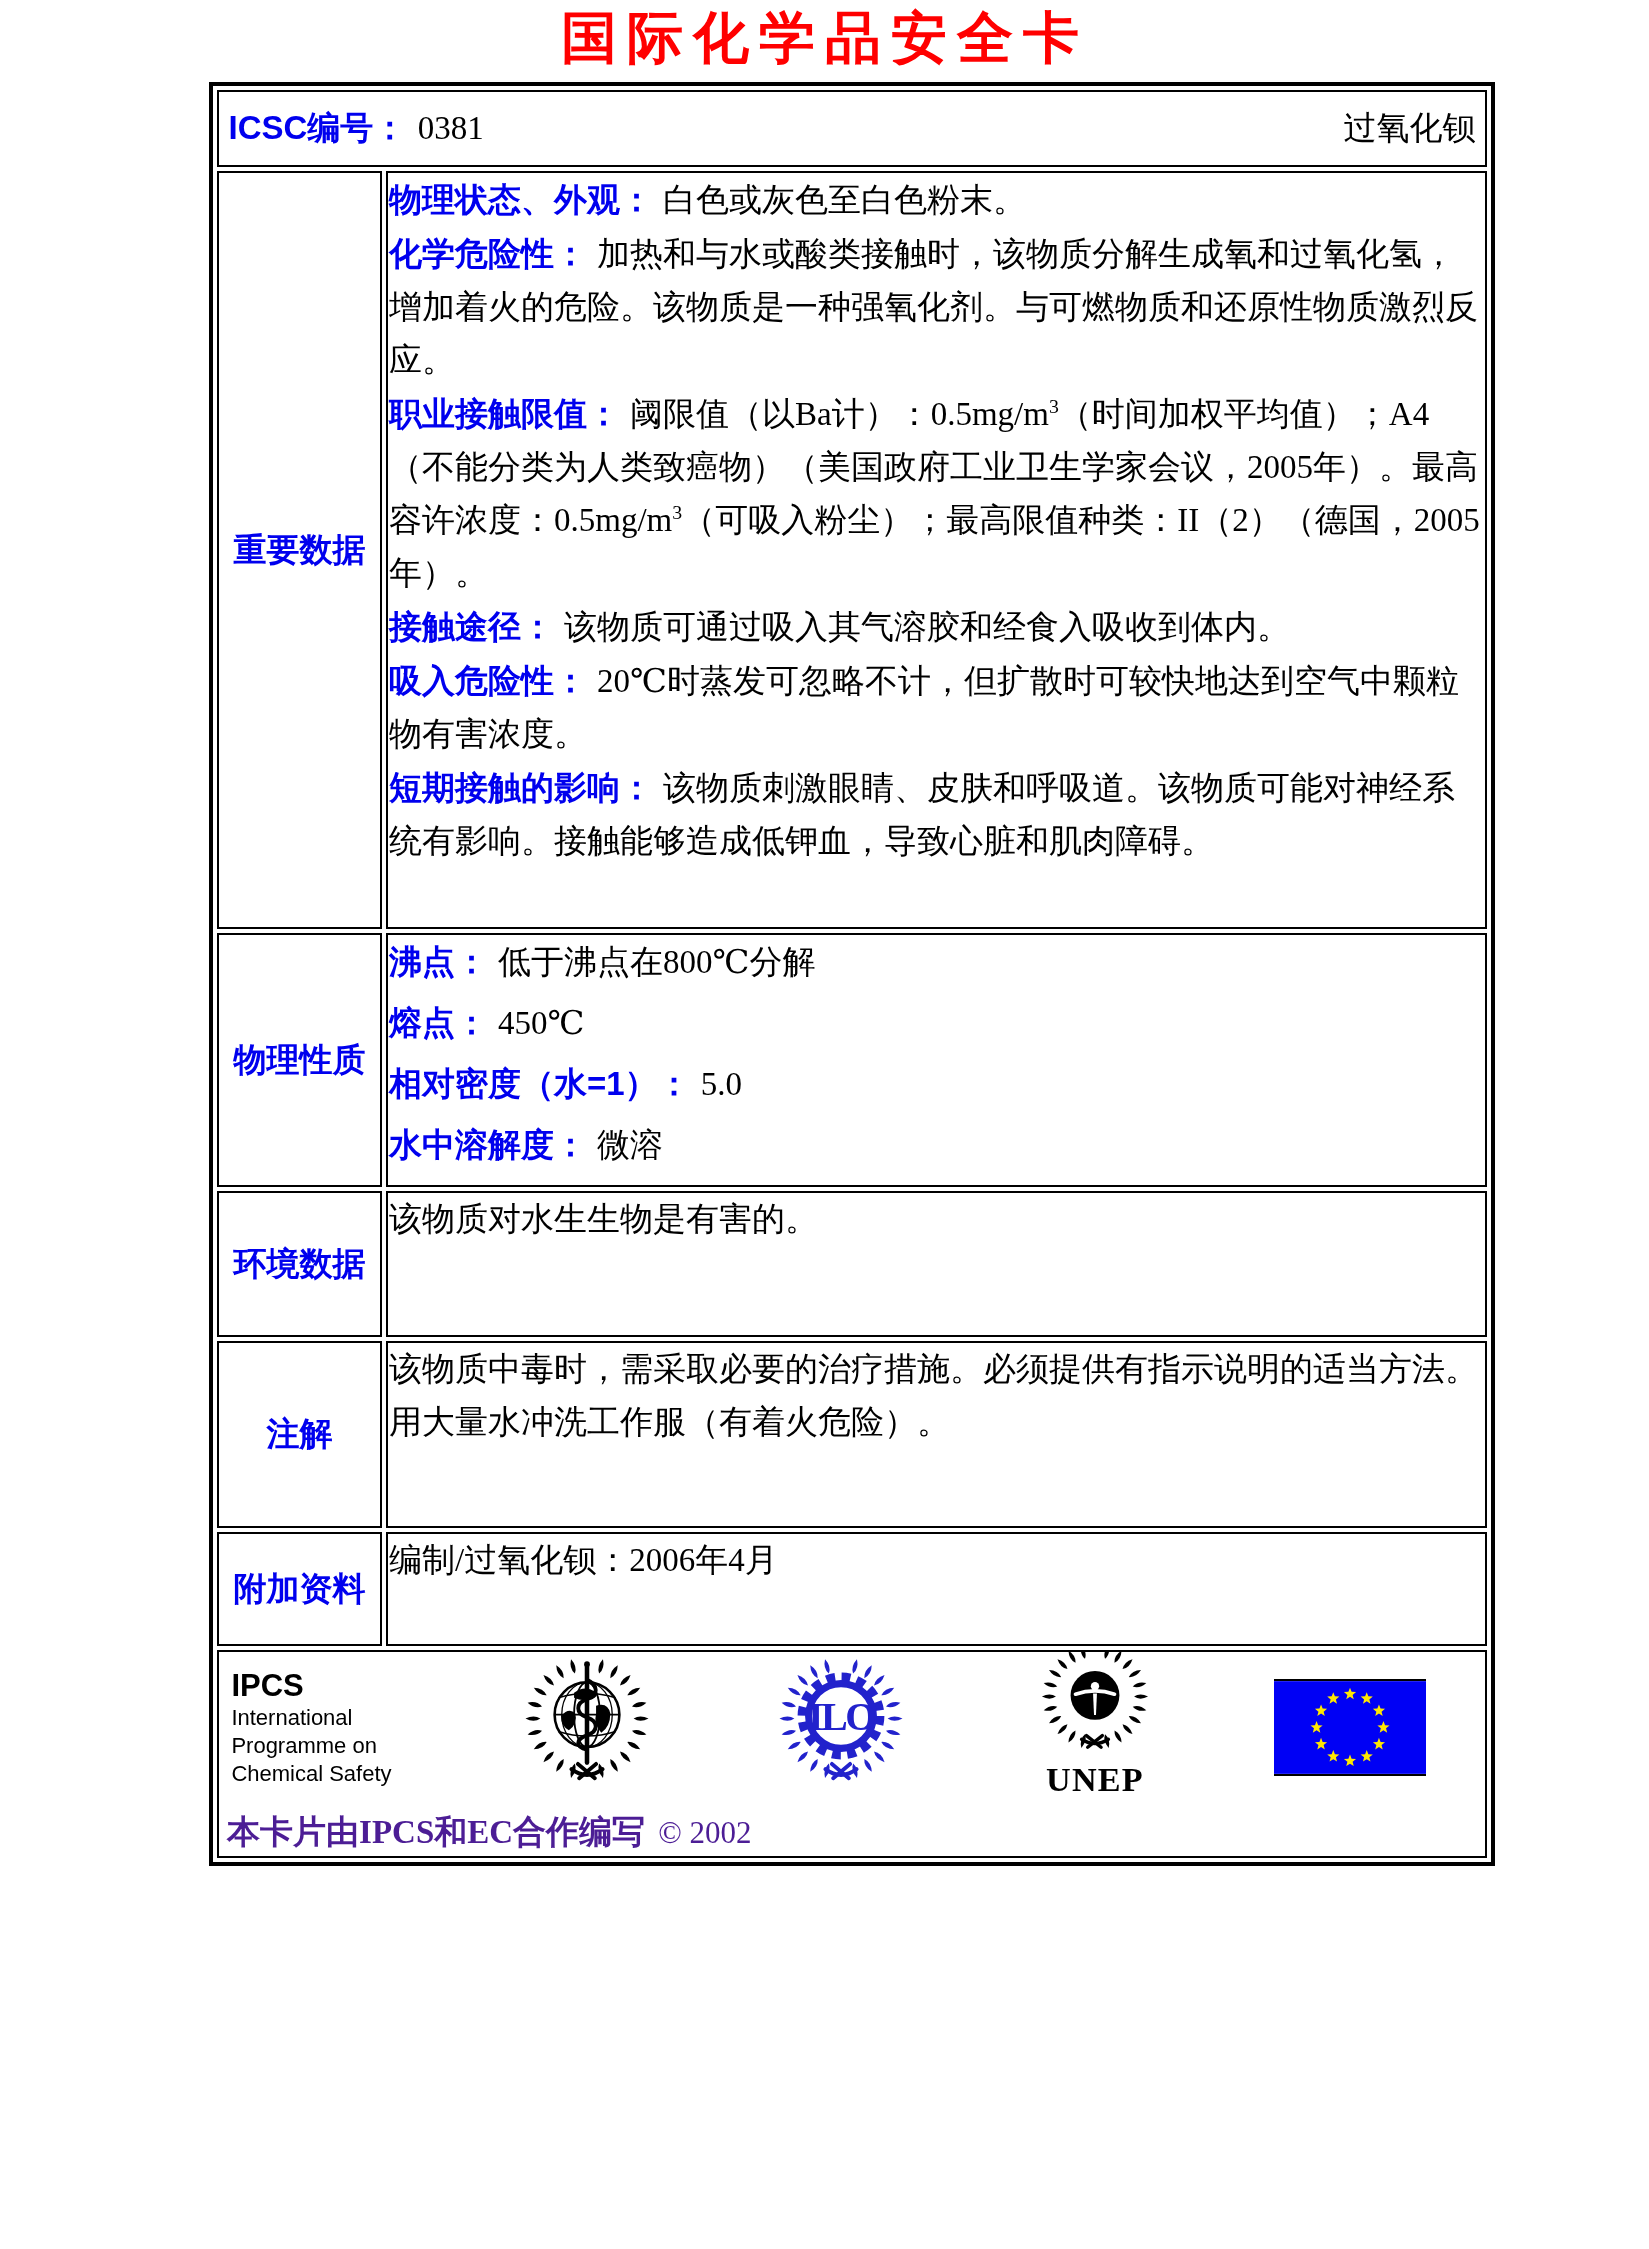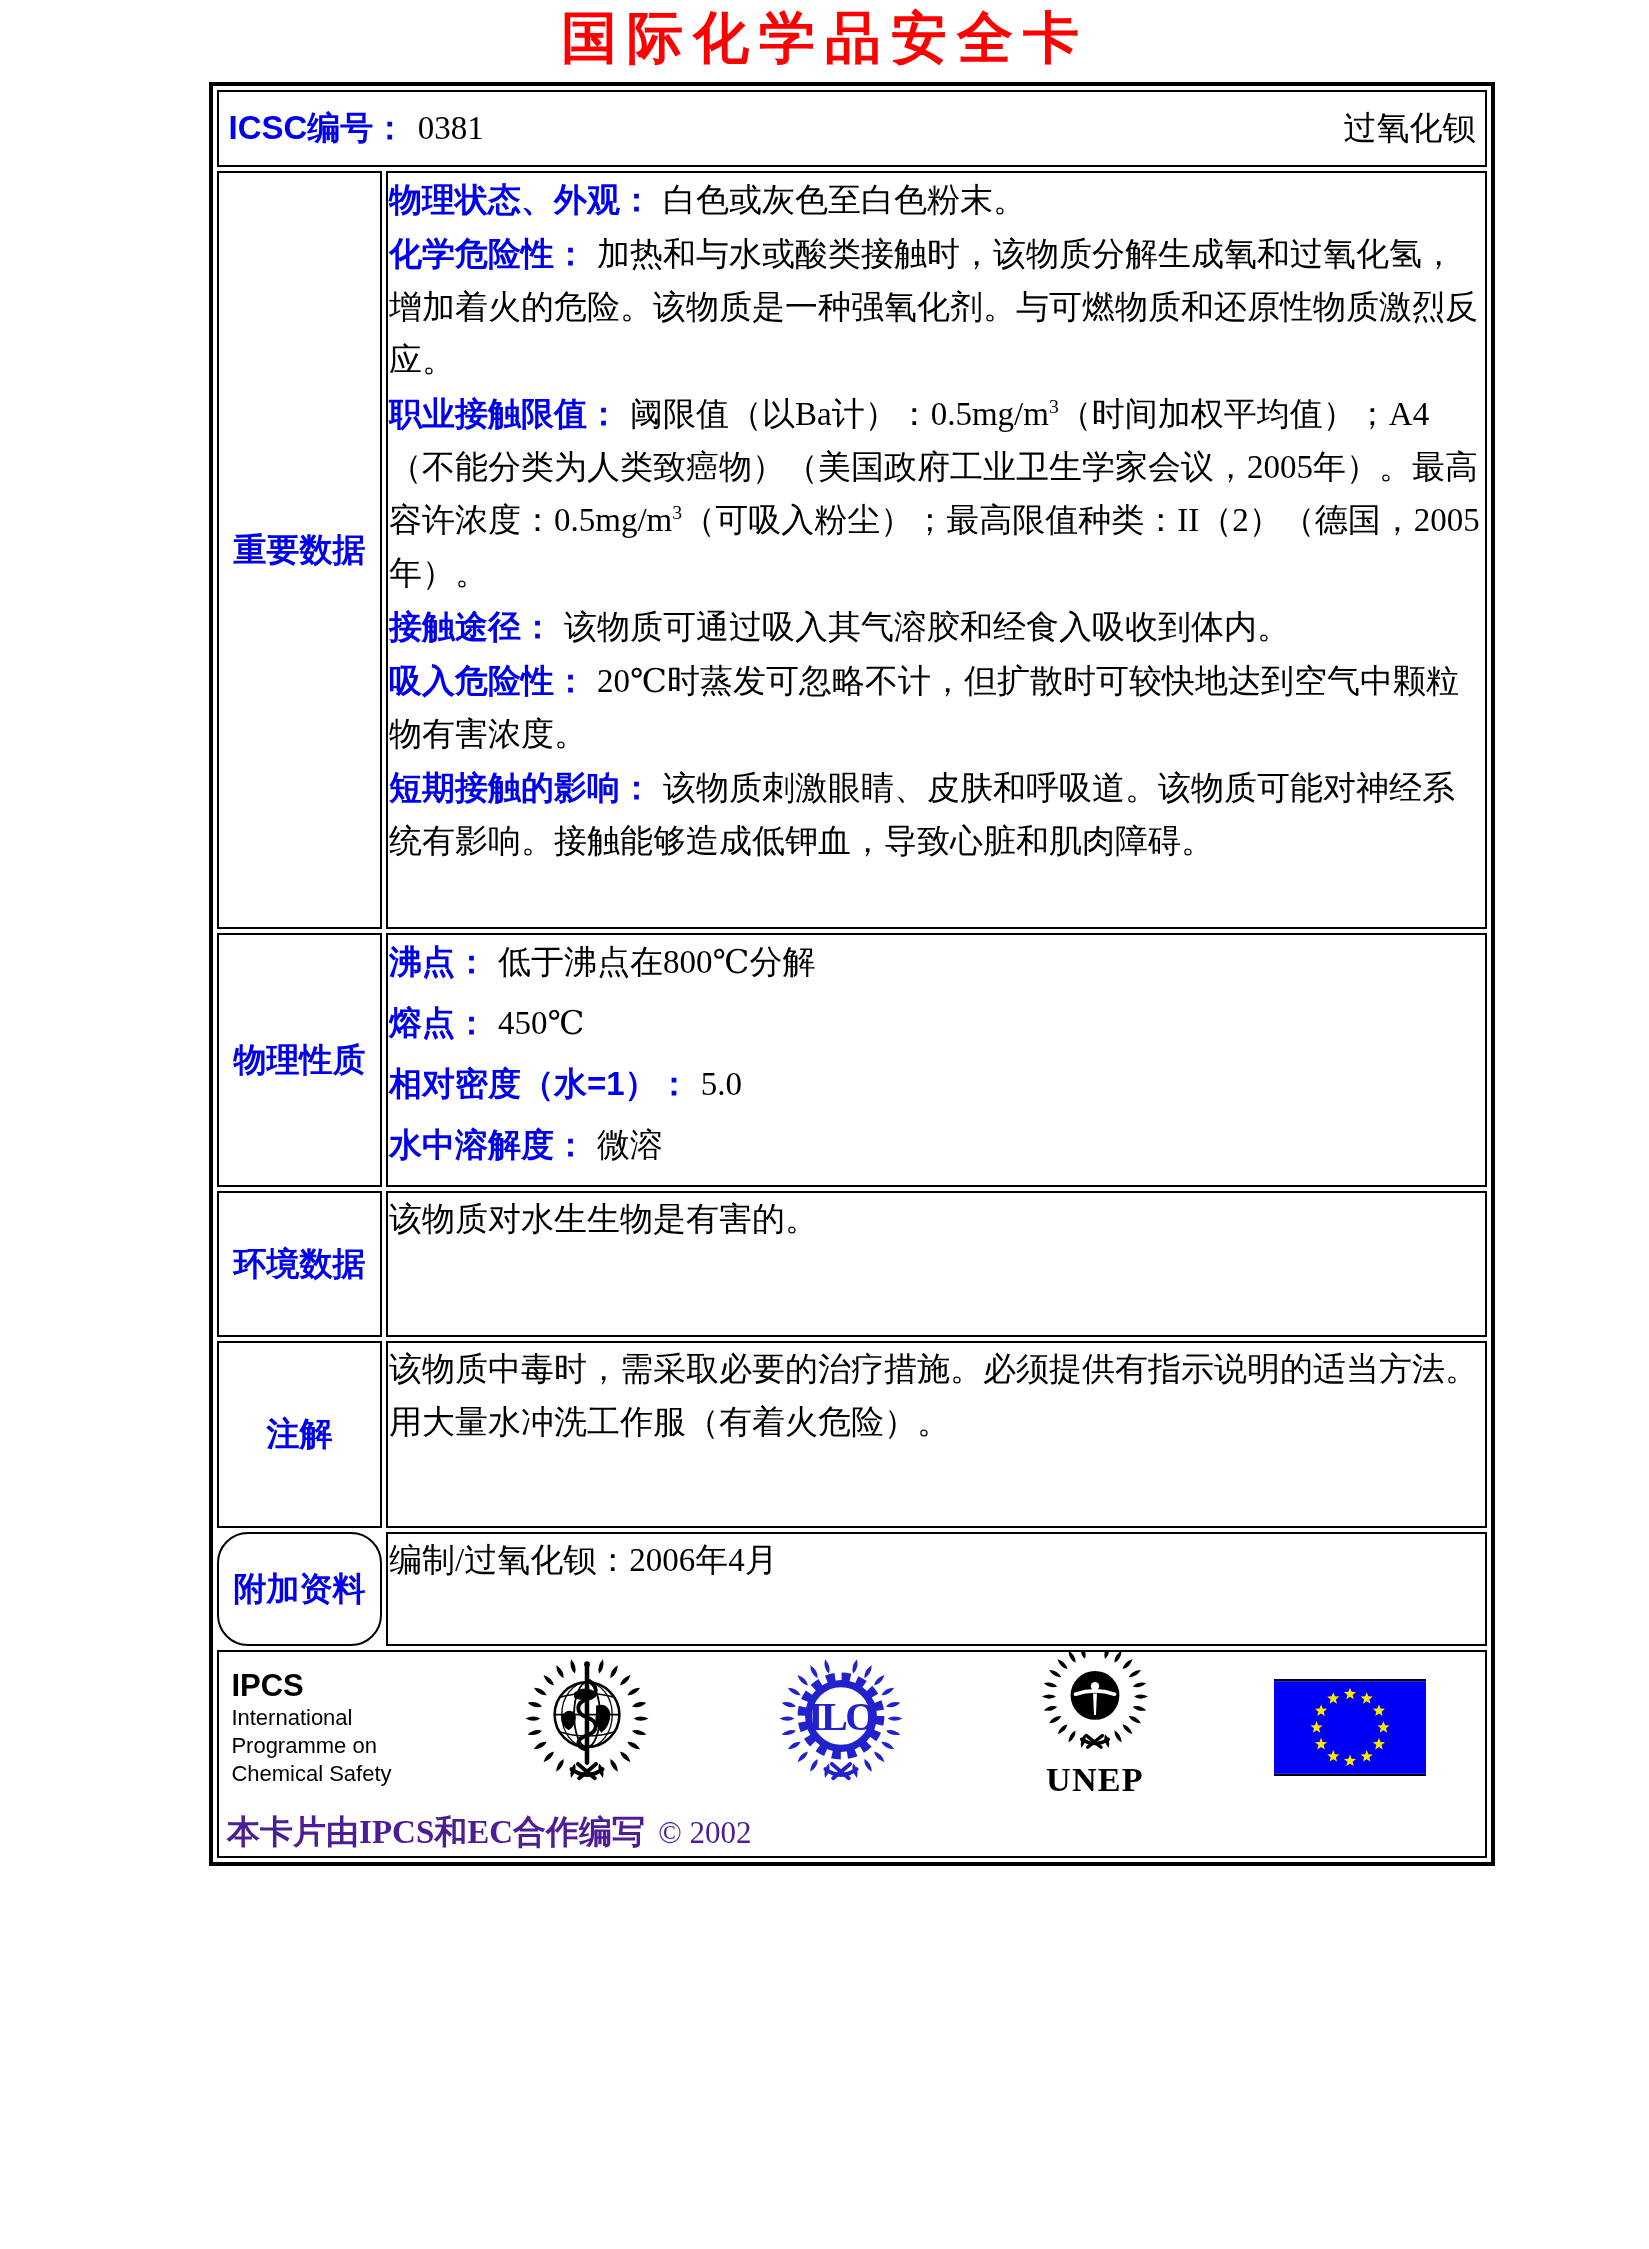--- a/index.html
+++ b/index.html
@@ -20,21 +20,21 @@
   }
   table.card td { border:2.8px solid #000; vertical-align:top; background:#fff; }
   col.label-col { width:165px; }
 
   
   .h-head  { height:71px; }
   .h-imp   { height:752px; }
   .h-phys  { height:248px; }
   .h-env   { height:140px; }
   .h-note  { height:181px; }
-  .h-add   { height:108px;border-radius:31px; }
+  .h-add   { height:108px; }
   .h-logos { height:186px; }
   .h-legal { height:64px; }
 
   .label-cell {
     vertical-align:middle !important; text-align:center;
     color:#0000ee; font-weight:bold; font-size:33px;
     font-family:Liberation Serif, serif;
   }
   .content-cell { padding:0 1px; font-size:33px; line-height:53px; }
   .content-cell p.para { margin:0 0 0 0; }

